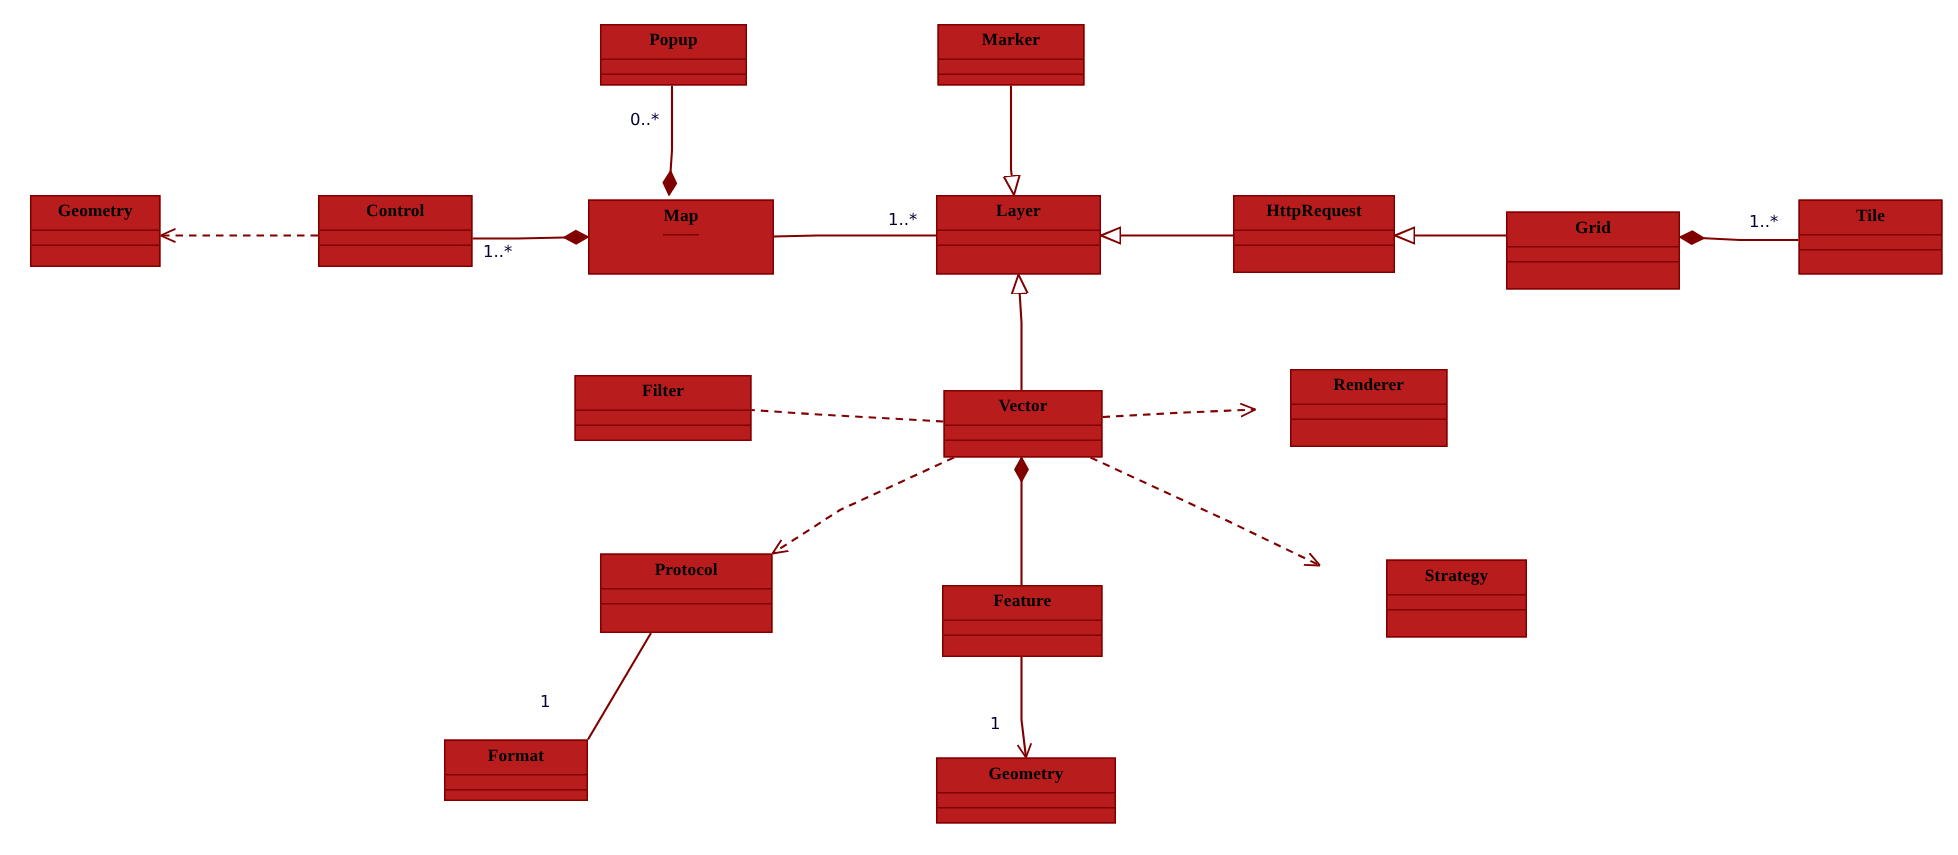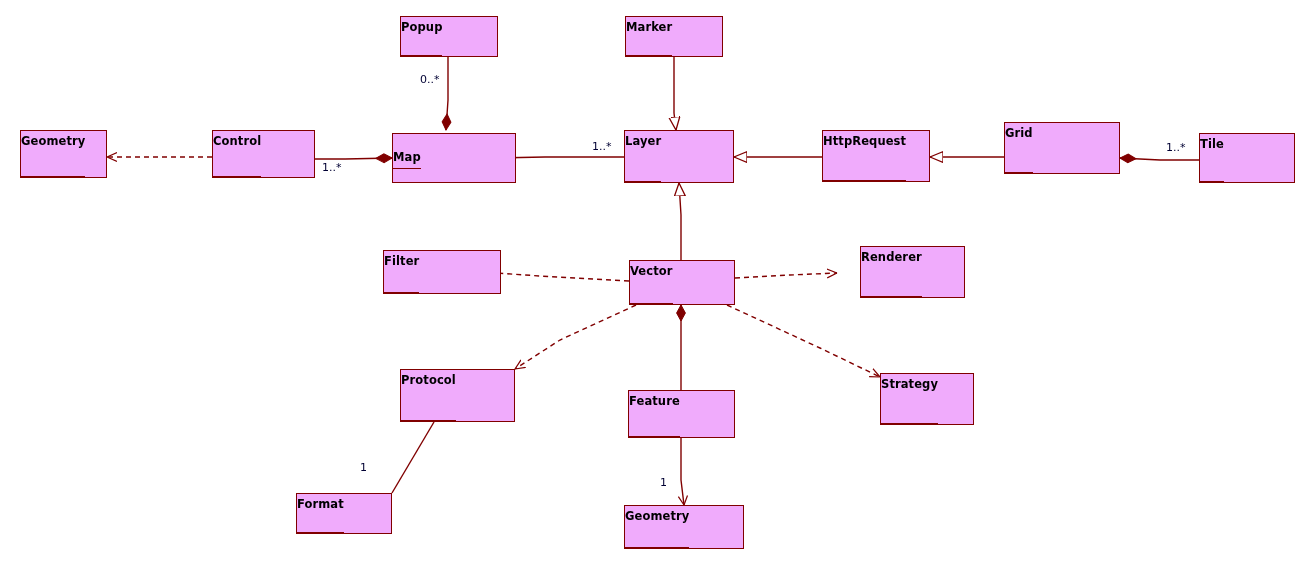--- a/index.html
+++ b/index.html
@@ -24,23 +24,25 @@
   #edge-layer {
     position: absolute;
     left: 0; top: 0;
     width: 1305px;
     height: 570px;
     pointer-events: none;
   }
   .uml-class {
     position: absolute;
     box-sizing: border-box;
-    background: #f0abfc;
+    background: #b91c1c;
     border: 1.4px solid #800000;
     display: flex;
+    flex-direction: column;
+    font-family: Liberation Serif, serif;
   }
   .uml-class .cls-name {
     flex: 0 0 auto;
     text-align: center;
     font-weight: bold;
     font-size: 11.5px;
     color: #000000;
     line-height: 1;
     padding-top: 5px;
     padding-bottom: 5px;
@@ -162,21 +164,21 @@
     <div class="cls-attrs"></div>
     <div class="cls-ops"></div>
   </div>
 
   <div class="uml-class" style="left:822px; top:130px; width:108px; height:52px;">
     <div class="cls-name">HttpRequest</div>
     <div class="cls-attrs"></div>
     <div class="cls-ops"></div>
   </div>
 
-  <div class="uml-class" style="left:1004px; top:122px; width:116px; height:52px;">
+  <div class="uml-class" style="left:1004px; top:141px; width:116px; height:52px;">
     <div class="cls-name">Grid</div>
     <div class="cls-attrs"></div>
     <div class="cls-ops"></div>
   </div>
 
   <div class="uml-class" style="left:1199px; top:133px; width:96px; height:50px;">
     <div class="cls-name">Tile</div>
     <div class="cls-attrs"></div>
     <div class="cls-ops"></div>
   </div>
@@ -204,21 +206,21 @@
     <div class="cls-attrs"></div>
     <div class="cls-ops"></div>
   </div>
 
   <div class="uml-class" style="left:628px; top:390px; width:107px; height:48px;">
     <div class="cls-name">Feature</div>
     <div class="cls-attrs"></div>
     <div class="cls-ops"></div>
   </div>
 
-  <div class="uml-class" style="left:880px; top:373px; width:94px; height:52px;">
+  <div class="uml-class" style="left:924px; top:373px; width:94px; height:52px;">
     <div class="cls-name">Strategy</div>
     <div class="cls-attrs"></div>
     <div class="cls-ops"></div>
   </div>
 
   <div class="uml-class" style="left:296px; top:493px; width:96px; height:41px;">
     <div class="cls-name">Format</div>
     <div class="cls-attrs"></div>
     <div class="cls-ops"></div>
   </div>

